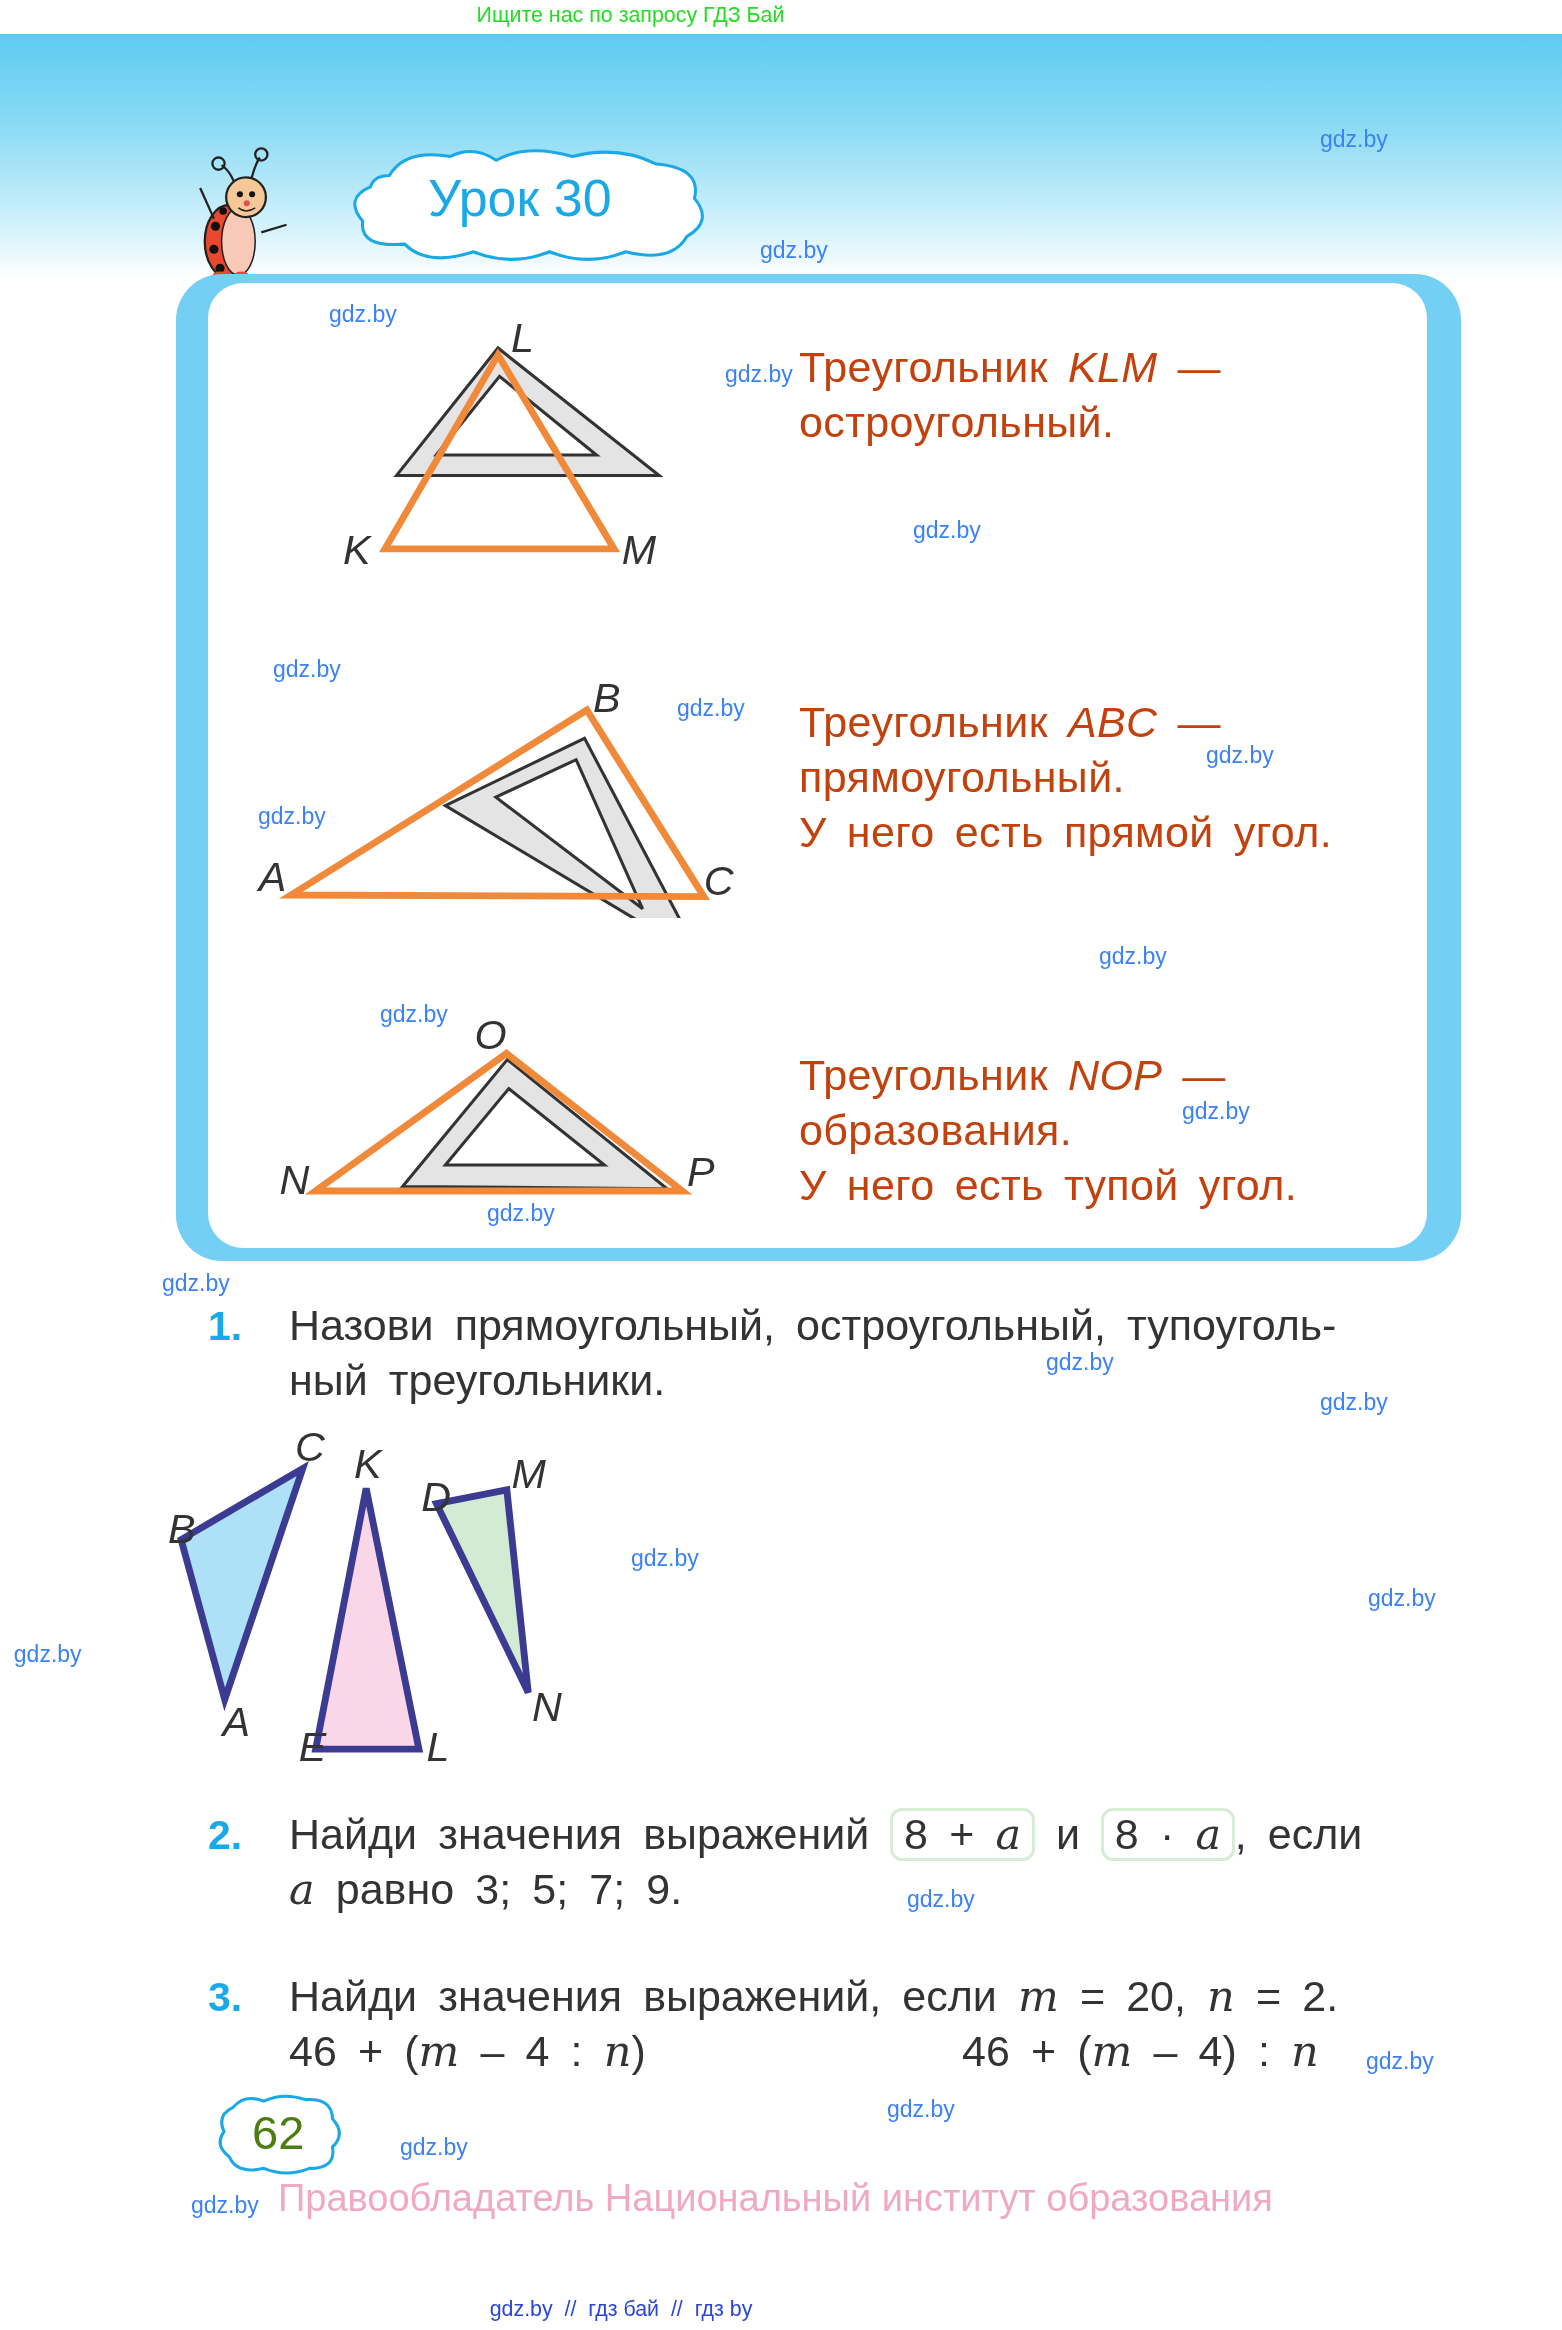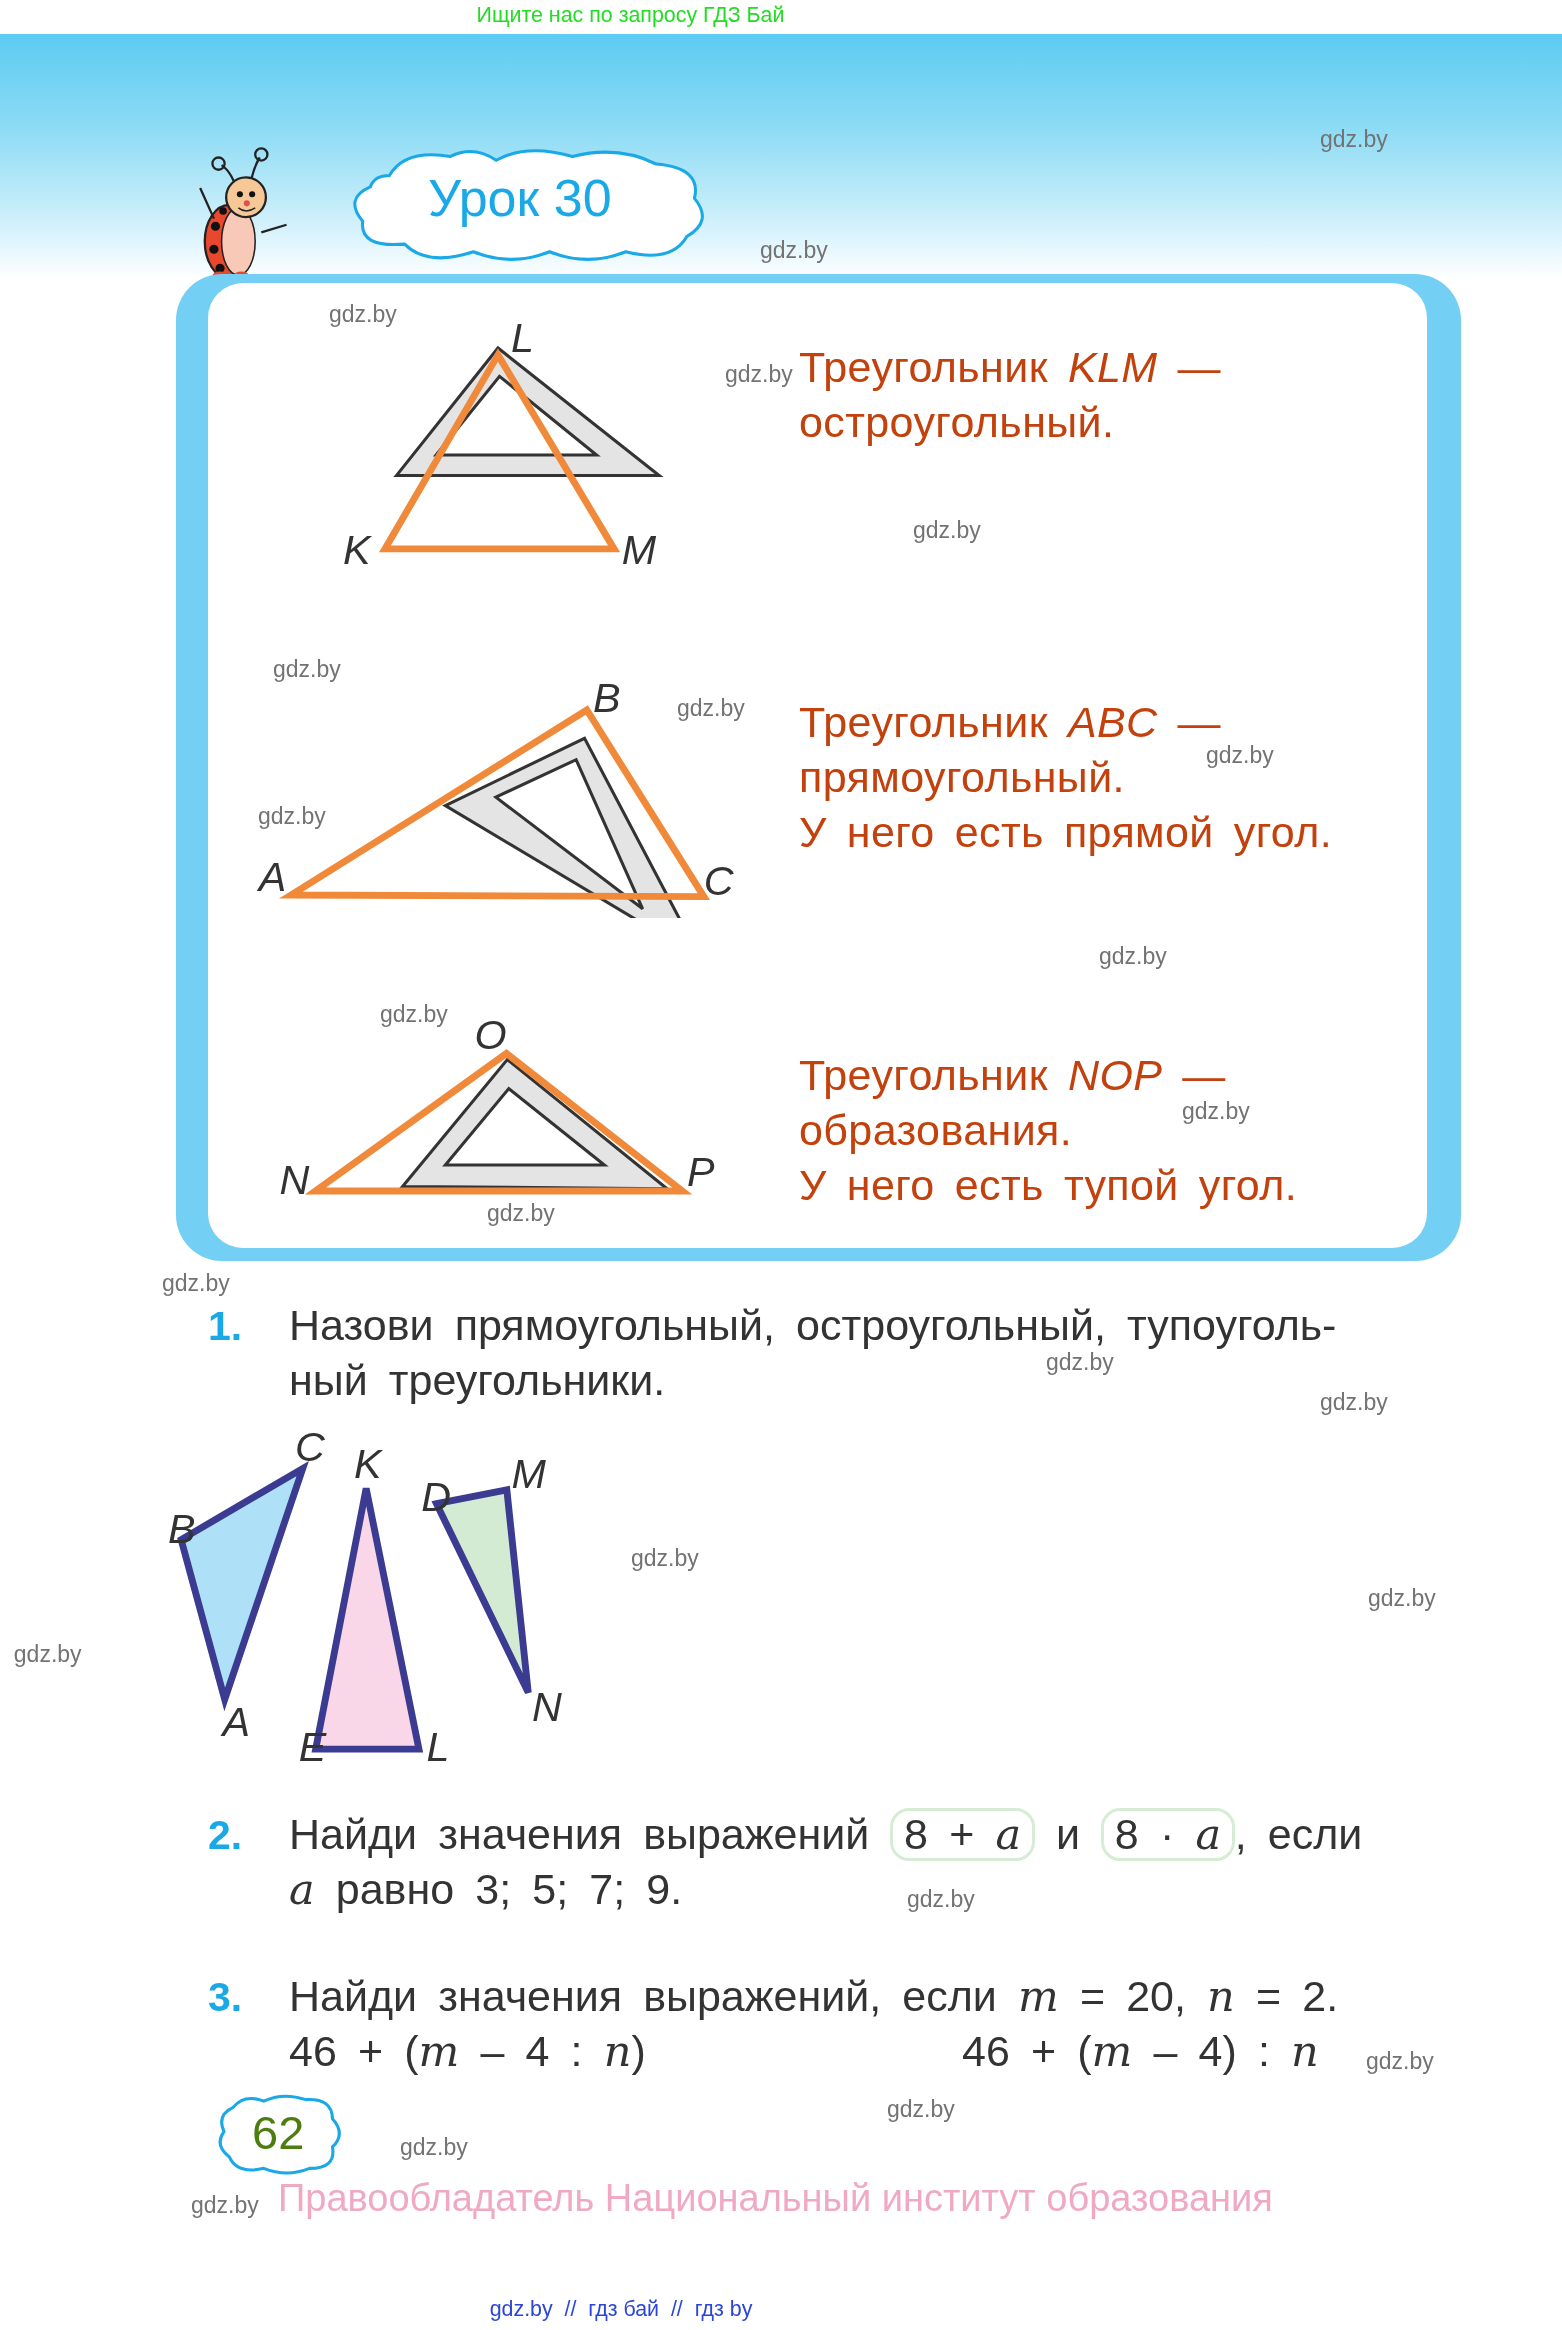--- a/index.html
+++ b/index.html
@@ -2,28 +2,28 @@
 <html style="font-size:12.2px"><head>
 <meta charset="utf-8">
 <style>
   html, body { margin:0; padding:0; }
   body { width:1563px; height:2330px; position:relative; background:#ffffff; overflow:hidden;
          font-family:"Liberation Sans", sans-serif; color:#2b2b2b; }
   .abs { position:absolute; }
   .top-banner { left:0; top:0; width:1261px; text-align:center; top:3.1px; font-size:21.4px; color:#22dd22; }
   .sky { left:0; top:34px; width:1563px; height:245px;
          background:linear-gradient(#5ccbf2 0%, #8fdcf5 40%, #d6f2fc 80%, #ffffff 100%); }
-  .wm { font-size:23px; color:#737373; }
+  .wm { font-size:23px; color:#3b82f6; }
   .frame { left:176px; top:274px; width:1285px; height:987px; background:#74cff5; border-radius:46px; }
   .frame-inner { left:208px; top:283px; width:1219px; height:965px; background:#ffffff; border-radius:35px; }
   .def-text { font-size:43px; line-height:55px; color:#c2410c; letter-spacing:0.4px; word-spacing:7.7px; }
   .def-text i { font-style:italic; }
   .task-num { font-size:41px; color:#1aa9e6; font-weight:bold; }
   .task-text { font-size:43px; line-height:55px; color:#333; word-spacing:9.2px; }
-  .expr-box { display:inline-block; border:3.1px solid #d6ecd4; border-radius:19px; padding:0 10.7px; line-height:47px; }
+  .expr-box { display:inline-block; border:3.1px solid #d6ecd4; border-radius:12px; padding:0 10.7px; line-height:47px; }
   .var { font-family:"DejaVu Serif", serif; font-style:italic; }
   .copyright { font-size:38px; color:#f0a9c3; }
   .footer { font-size:21.4px; color:#2a46d8; }
   .tri-label { font-size:54px; font-style:italic; fill:#333; font-family:"Liberation Sans", sans-serif; }
 </style>
 </head>
 <body>
 
 <div class="abs top-banner">Ищите нас по запросу ГДЗ Бай</div>
 

